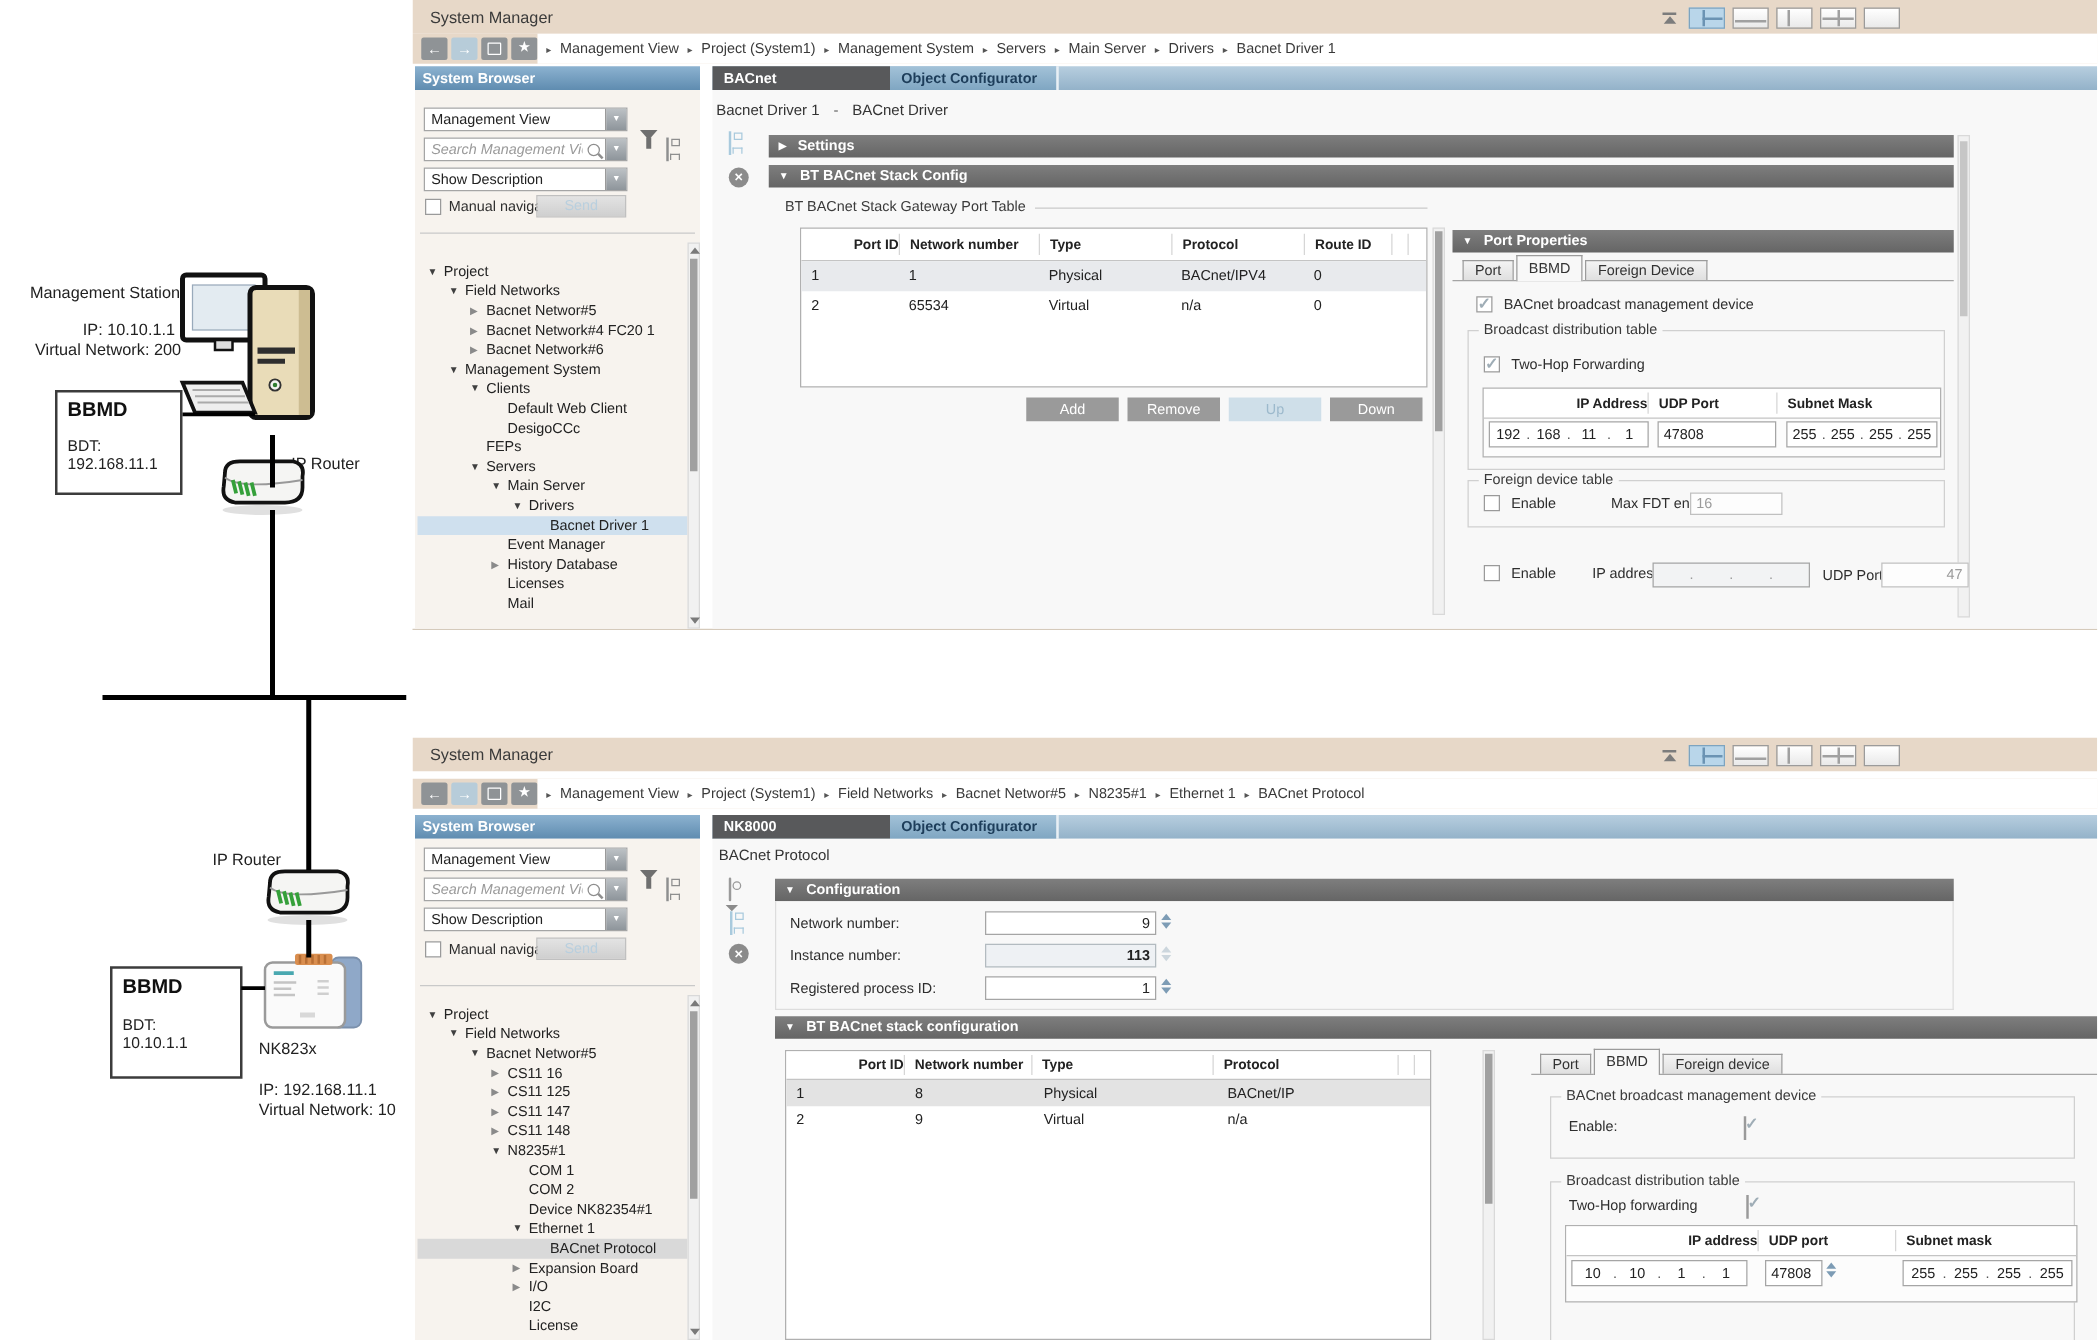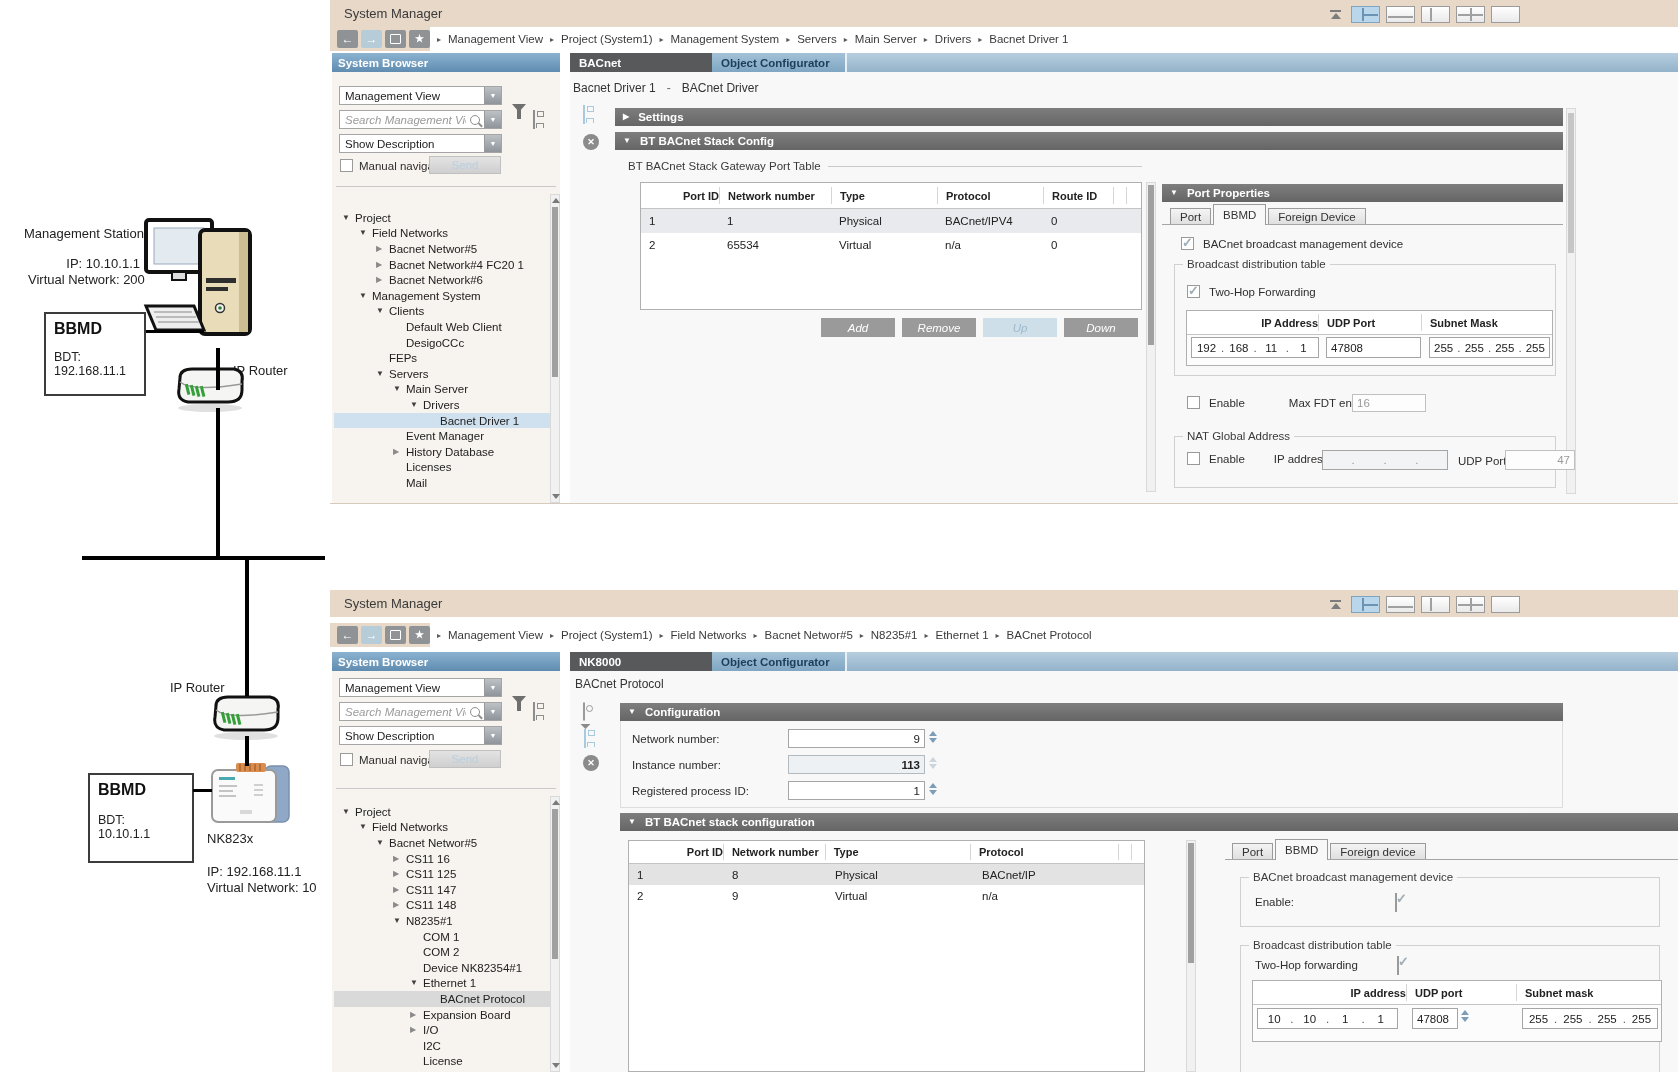--- a/index.html
+++ b/index.html
@@ -455,21 +455,21 @@
         </div>
         <div class="tbl-r">
           <span class="td c0">2</span>
           <span class="td c1">65534</span>
           <span class="td c2">Virtual</span>
           <span class="td c3">n/a</span>
           <span class="td c4">0</span>
         </div>
       </div>
 
-    <div class="abs" style="left:491px;top:318px;display:flex;gap:7px;font-style:italic;">
+    <div class="abs" style="left:491px;top:318px;display:flex;gap:7px;">
         <div class="pbtn grey">Add</div>
         <div class="pbtn grey">Remove</div>
         <div class="pbtn pale">Up</div>
         <div class="pbtn grey">Down</div>
       </div>
 
     <div class="vscroll" style="left:816px;top:182px;height:310px;">
       <span class="vthumb" style="top:2px;height:160px;"></span>
     </div>
 
@@ -518,32 +518,32 @@
     <div class="seg" style="left:1099px;top:337px;width:121px;height:21px;z-index:4;">
         <span class="oct">255</span>
         <span class="dot">.</span>
         <span class="oct">255</span>
         <span class="dot">.</span>
         <span class="oct">255</span>
         <span class="dot">.</span>
         <span class="oct">255</span>
       </div>
 
+    <div class="fs" style="left:844px;top:384px;width:382px;height:38px;z-index:2;">
+      <span class="fsleg">Foreign device table</span>
+    </div>
     <div class="abs" style="left:857px;top:396px;display:flex;align-items:center;gap:9px;z-index:3;">
       <span class="cb"></span>
       <span class="lbl">Enable</span>
       <span class="lbl" style="margin-left:35px;">Max FDT entries:</span>
     </div>
     <div class="inp ghost" style="left:1022px;top:394px;width:74px;height:18px;z-index:3;">
         <span>16</span>
       </div>
 
-    <div class="fs" style="left:844px;top:436px;width:382px;height:52px;z-index:2;">
-      <span class="fsleg">NAT Global Address</span>
-    </div>
     <div class="abs" style="left:857px;top:452px;display:flex;align-items:center;gap:9px;z-index:3;">
       <span class="cb"></span>
       <span class="lbl">Enable</span>
       <span class="lbl" style="margin-left:20px;">IP address:</span>
     </div>
     <div class="seg dis" style="left:992px;top:450px;width:126px;height:20px;z-index:3;">
         <span class="oct"></span>
         <span class="dot">.</span>
         <span class="oct"></span>
         <span class="dot">.</span>

